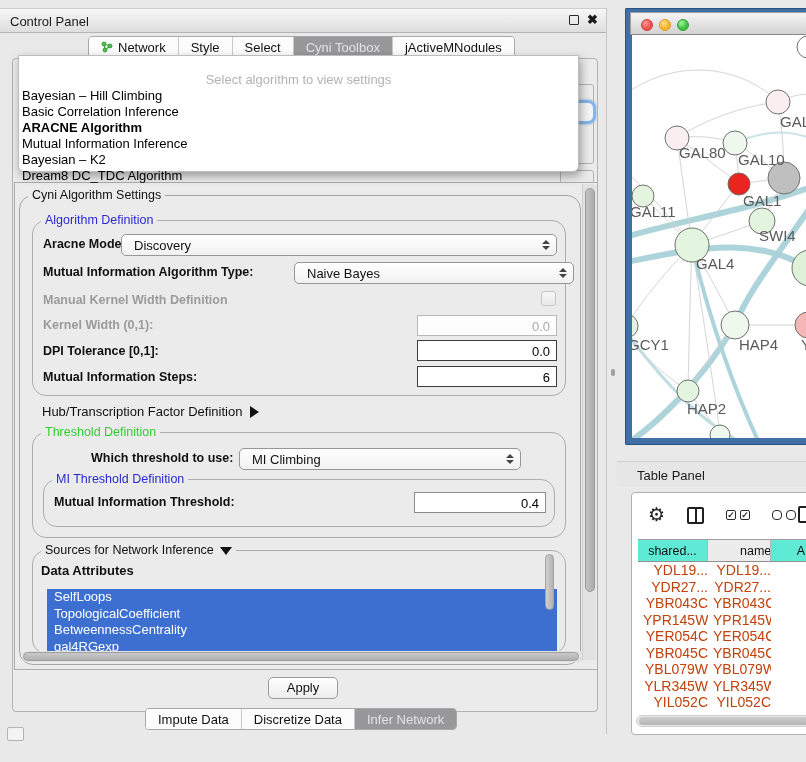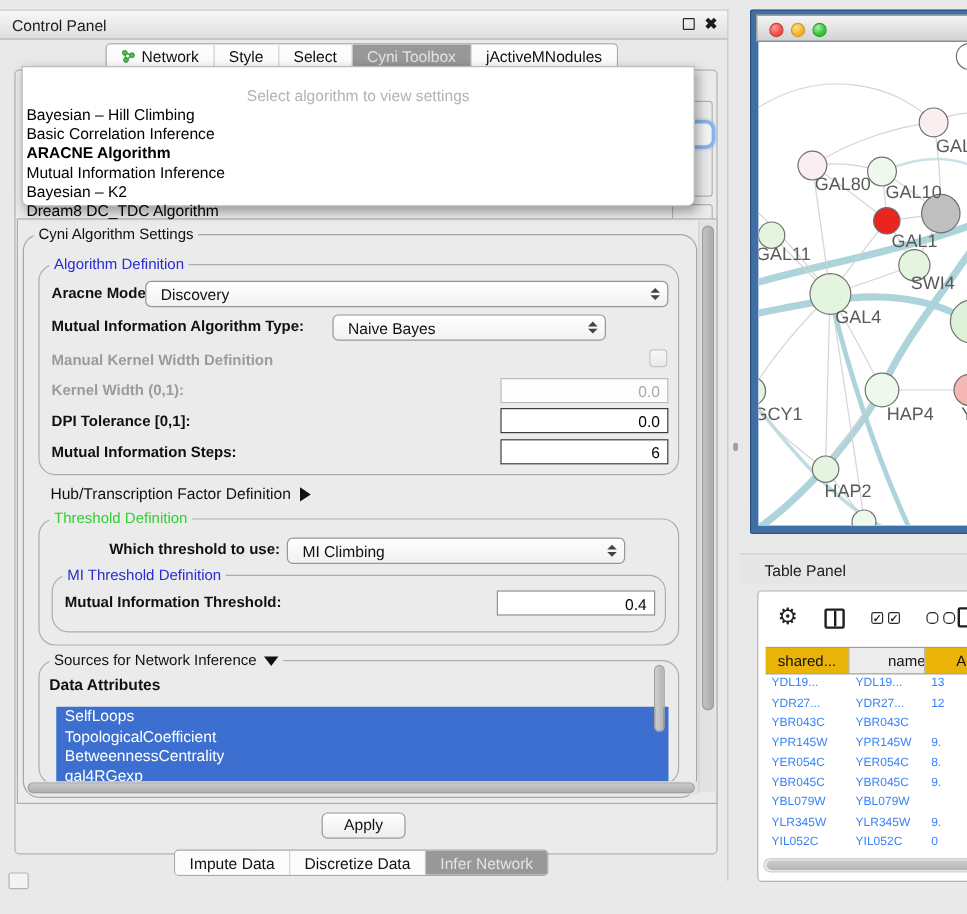--- a/index.html
+++ b/index.html
@@ -102,25 +102,25 @@
   .tbl-toolbar { position:absolute; left:0; top:0; width:100%; height:44px; display:flex; align-items:center; gap:22px; padding-left:16px; }
   .gear { font-size:19px; color:#222; line-height:20px; cursor:pointer; }
   .cols-icon { width:17px; height:17px; border:2px solid #1f1f1f; border-radius:2px; position:relative; cursor:pointer; }
   .cols-icon::after { content:""; position:absolute; left:50%; top:0; width:2px; height:100%; background:#1f1f1f; transform:translateX(-50%); }
   .pair { display:flex; gap:4px; cursor:pointer; }
   .mini-box { width:10px; height:10px; border:1.5px solid #2a2a2a; border-radius:2px; font-size:9px; line-height:9px; text-align:center; color:#2a2a2a; font-weight:bold; }
   .mini-box.round { border-radius:4px; }
   .cut-icon { position:absolute; left:166px; top:13px; width:16px; height:17px; border:2px solid #1f1f1f; border-radius:2px 0 0 2px; cursor:pointer; }
   .tbl-head { position:absolute; left:6px; top:46px; width:194px; height:23px; display:flex; border-top:1px solid #9e9e9e; border-bottom:1px solid #8f8f8f; }
   .th { font-size:12.5px; color:#111; text-align:center; line-height:22px; border-right:1px solid #b5b5b5; background:#ececec; overflow:hidden; white-space:nowrap; cursor:pointer; }
-  .th.selcol { background:#eab308; }
+  .th.selcol { background:#5eead4; }
   .th.c1 { width:70px; } .th.c2 { width:63px;padding-left:32px; } .th.c3 { width:61px; }
   .tbl-body { position:absolute; left:6px; top:69px; width:194px; height:148px; overflow:hidden; }
   .tr { display:flex; height:16.5px; cursor:pointer; }
-  .td { font-size:10px; color:#3b82f6; line-height:16.5px; padding-left:5px; white-space:nowrap; overflow:hidden; }
+  .td { font-size:14px; color:#c2410c; line-height:16.5px; padding-left:5px; white-space:nowrap; overflow:hidden;text-align:right; }
   .td.c1 { width:70px; } .td.c2 { width:63px; } .td.c3 { width:61px; }
   .tbl-hscroll { position:absolute; left:4px; top:222px; width:194px; height:12px; background:#e8e8e8; border-radius:6px; border:1px solid #d0d0d0; }
   .tbl-hthumb { position:absolute; left:2px; top:1px; width:170px; height:8px; background:linear-gradient(#cdcdcd,#b4b4b4); border-radius:5px; cursor:grab; }
 </style>
 </head>
 <body>
 
 <div class="screen">
 
   <section class="control-panel">
@@ -180,21 +180,21 @@
             <span class="val">Discovery</span>
             <span class="spin">
                 <i class="up"></i>
                 <i class="dn"></i>
               </span>
           </div>
 
           <div class="row" style="left:10px; top:44px;text-align:center;">
             <span class="lbl">Mutual Information Algorithm Type:</span>
           </div>
-          <div class="combo" style="left:244px; top:41px; width:228px;">
+          <div class="combo" style="left:261px; top:41px; width:280px;">
             <span class="val">Naive Bayes</span>
             <span class="spin">
                 <i class="up"></i>
                 <i class="dn"></i>
               </span>
           </div>
 
           <div class="row" style="left:10px; top:72px;">
             <span class="lbl gray">Manual Kernel Width Definition</span>
           </div>

